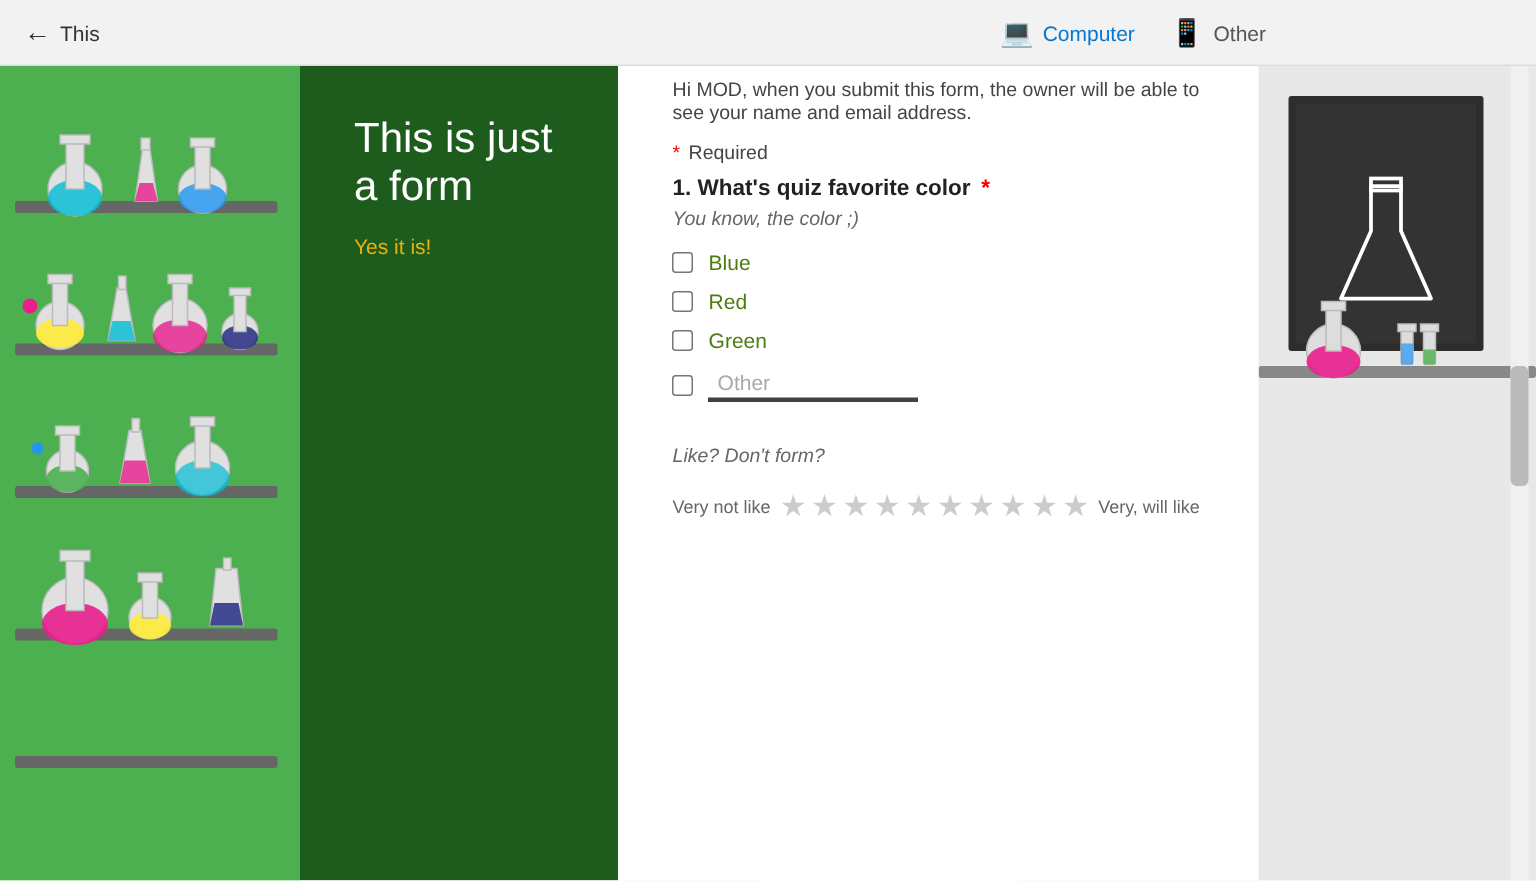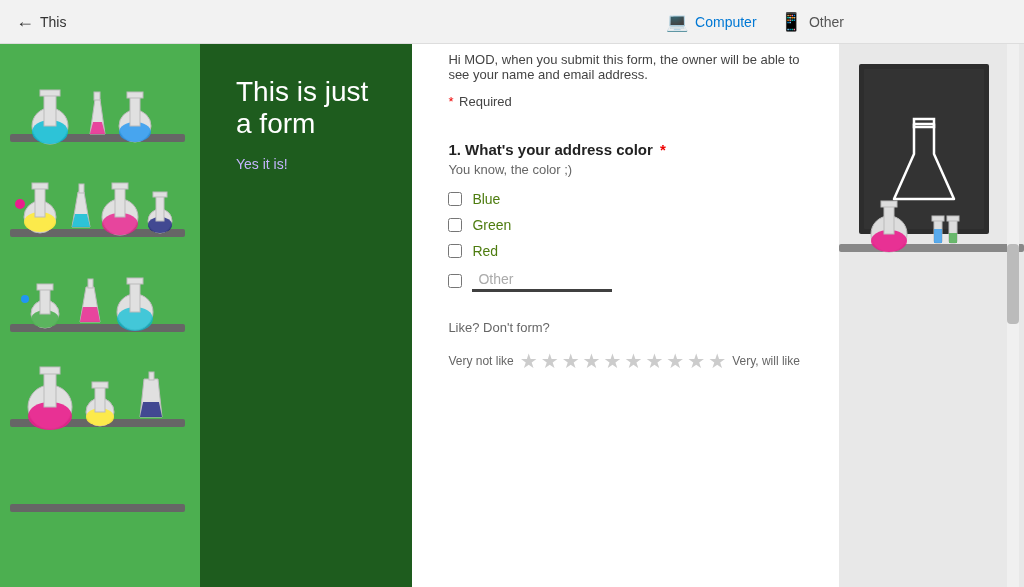--- a/index.html
+++ b/index.html
@@ -98,38 +98,38 @@
       padding: 32px 36px 28px;
       color: white;
     }
     #form-header h1 {
       font-size: 28px;
       font-weight: 300;
       margin-bottom: 16px;
     }
     #form-header .subtitle {
       font-size: 14px;
-      color: #c4b5fd;
+      color: #eab308;
     }
 
     
     #form-body {
       padding: 8px 36px;
       background: white;
     }
 
     .info-text {
       font-size: 13px;
       color: #444;
       margin-bottom: 12px;
     }
     .required-note {
       font-size: 13px;
       color: #444;
-      margin-bottom: 32px;
+      margin-bottom: 8px;
     }
     .required-star {
       color: #e00;
       margin-right: 2px;
     }
 
     
     .question {
       margin-bottom: 28px;
     }
@@ -139,20 +139,21 @@
       color: #222;
       margin-bottom: 4px;
     }
     .question-title .req-star {
       color: #e00;
       margin-left: 3px;
     }
     .question-hint {
       font-size: 13px;
       color: #666;
+      font-style: italic;
       margin-bottom: 14px;
     }
 
     
     .checkbox-option {
       display: flex;
       align-items: center;
       margin-bottom: 10px;
       gap: 10px;
     }
@@ -334,36 +335,36 @@
     <div id="form-body">
       <p class="info-text">Hi MOD, when you submit this form, the owner will be able to see your name and email address.</p>
       <p class="required-note">
         <span class="required-star">*</span>
         <span>Required</span>
       </p>
 
       <div class="question">
         <div class="question-title">
           <span>1.</span>
-          <span>What's your address color</span>
+          <span>What's quiz favorite color</span>
           <span class="req-star">*</span>
         </div>
         <div class="question-hint">You know, the color ;)</div>
 
         <div class="checkbox-option">
           <input type="checkbox" id="opt-blue" style="">
           <label for="opt-blue">Blue</label>
         </div>
         <div class="checkbox-option">
+          <input type="checkbox" id="opt-red" style="">
+          <label for="opt-red">Red</label>
+        </div>
+        <div class="checkbox-option">
           <input type="checkbox" id="opt-green" style="">
           <label for="opt-green">Green</label>
-        </div>
-        <div class="checkbox-option">
-          <input type="checkbox" id="opt-red" style="">
-          <label for="opt-red">Red</label>
         </div>
         <div class="checkbox-option">
           <input type="checkbox" id="opt-other" style="">
           <input type="text" class="other-input" placeholder="Other" style="">
         </div>
       </div>
 
       <div class="question">
         <div class="question-hint">Like? Don't form?</div>
 

